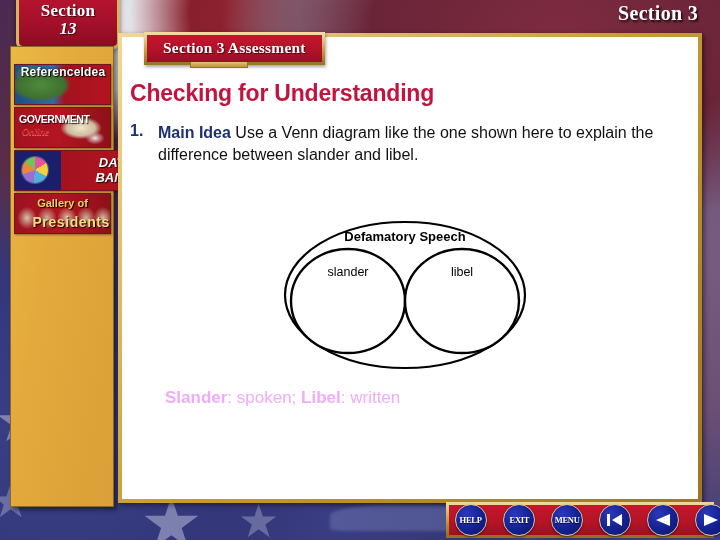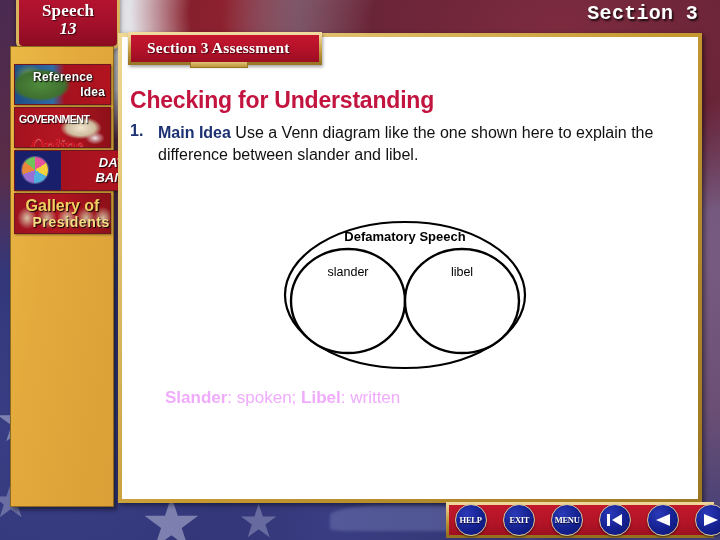--- a/index.html
+++ b/index.html
@@ -92,21 +92,21 @@
     height: 6px;
     background: linear-gradient(180deg, #e6c877 0%, #c09c42 100%);
     border-radius: 0 0 3px 3px;
   }
 
   
   .section-label {
     position: absolute;
     right: 22px;
     top: 2px;
-    font-family: Liberation Mono, monospace;
+    font-family: Liberation Serif, serif;
     font-weight: bold;
     font-size: 20px;
     color: #ffffff;
     text-shadow: 1.5px 1.5px 2px rgba(0,0,0,.75);
     letter-spacing: .3px;
   }
 
   
   .sidebar {
     position: absolute;
@@ -137,21 +137,21 @@
   
   .atlas-bg {
     position: absolute; inset: 0;
     background:
       radial-gradient(ellipse 40px 22px at 26px 20px, #4f8b3c 0%, #3f7030 60%, rgba(63,112,48,0) 75%),
       radial-gradient(ellipse 18px 12px at 14px 9px, #6f9a4c 0%, rgba(111,154,76,0) 80%),
       linear-gradient(90deg, #1d4e85 0%, #2a6098 26%, #2f6ba4 40%, #a4121f 52%, #b3141f 100%);
   }
   .atlas-text {
     position: absolute; inset: 0;
-    display: flex; flex-direction: column; justify-content: center;
+    display: flex; flex-direction: row; justify-content: center;
     padding-right: 5px;
   }
   .atlas-text span {
     color: #fff;
     font-weight: bold;
     font-size: 12px;
     line-height: 15px;
     text-align: right;
     text-shadow: 1px 1px 1px rgba(0,0,0,.9), 0 0 2px rgba(0,0,0,.8);
     letter-spacing: .2px;
@@ -168,27 +168,26 @@
   }
   .gov-t1 {
     position: absolute; left: 4px; top: 5px;
     color: #fff; font-weight: bold; font-size: 11.5px;
     letter-spacing: -.6px;
     transform: scaleX(.92);
     transform-origin: left center;
     text-shadow: 1px 1px 1px rgba(0,0,0,.85);
   }
   .gov-t2 {
-    position: absolute; left: 16px; top: 18px;
+    position: absolute; left: 7px; top: 18px;
     color: #c8141f;
     font-family: "Liberation Serif", serif;
-    font-style: italic; font-weight: bold; font-size: 19px;
+    font-style: italic; font-weight: bold; font-size: 10px;
     text-shadow: 0 1px 0 rgba(255,255,255,.45);
     letter-spacing: -.3px;
-    margin-top: 8px;
   }
 
   
   .data-bg {
     position: absolute; inset: 0;
     background: linear-gradient(90deg, #1a1f6b 0%, #1a1f6b 37%, #a4121f 37%, #b3141f 100%);
   }
   .pie {
     position: absolute; left: 7px; top: 6px;
     width: 26px; height: 26px; border-radius: 50%;
@@ -214,21 +213,21 @@
       radial-gradient(ellipse 13px 15px at 12px 24px, #d9c3a6 0%, rgba(217,195,166,0) 75%),
       radial-gradient(ellipse 13px 15px at 32px 24px, #cbb194 0%, rgba(203,177,148,0) 75%),
       radial-gradient(ellipse 13px 15px at 52px 24px, #d6c0a2 0%, rgba(214,192,162,0) 75%),
       radial-gradient(ellipse 13px 15px at 71px 24px, #cdb596 0%, rgba(205,181,150,0) 75%),
       radial-gradient(ellipse 13px 15px at 88px 24px, #d4bda0 0%, rgba(212,189,160,0) 75%),
       linear-gradient(90deg, #9d1220 0%, #b0141f 50%, #8d1019 100%);
   }
   .gal-t1 {
     position: absolute; left: 0; right: 0; top: 3px;
     text-align: center;
-    color: #f2cf62; font-weight: bold; font-size: 16px;
+    color: #f2cf62; font-weight: bold; font-size: 11px;
     text-shadow: 1px 1px 1px rgba(0,0,0,.9);
   }
   .gal-t2 {
     position: absolute; left: 0; right: 0; top: 20px;
     text-align: right;
     color: #f6dd83; font-weight: bold; font-size: 14px;
     letter-spacing: .6px;
     text-shadow: 1px 1px 1px rgba(0,0,0,.95);
   }
 
@@ -242,23 +241,23 @@
     background: #ffffff;
     border: 4px solid;
     border-image: linear-gradient(135deg, #f0d894 0%, #c79b33 50%, #9c7722 100%) 1;
     box-shadow: 2px 2px 5px rgba(0,0,0,.5);
     box-sizing: border-box;
   }
 
   
   .assess-banner {
     position: absolute;
-    left: 128px;
+    left: 144px;
     top: 32px;
-    padding: 4px 29px 5px 16px;
+    padding: 4px 16px 5px 16px;
     background: linear-gradient(180deg, #c6162f 0%, #b21229 55%, #9c0e23 100%);
     border: 3px solid;
     border-image: linear-gradient(180deg, #f2dca0 0%, #c8a043 55%, #9a7526 100%) 1;
     box-shadow: 1px 2px 3px rgba(0,0,0,.35);
   }
   .assess-banner span {
     font-family: "Liberation Serif", serif;
     font-weight: bold;
     font-size: 15.5px;
     color: #ffffff;
@@ -273,21 +272,21 @@
     height: 5px;
     background: linear-gradient(180deg, #e2c577 0%, #bb9438 100%);
     border: 1px solid #9a7526;
     border-top: none;
   }
 
   
   .headline {
     position: absolute;
     left: 130px;
-    top: 87px;
+    top: 80px;
     font-size: 23px;
     font-weight: bold;
     color: #c2143f;
     letter-spacing: -.2px;
   }
 
   
   .q-block {
     position: absolute;
     left: 130px;
@@ -389,21 +388,21 @@
   <div class="bg-base"></div>
   <div class="bg-star" style="left:-6px;  top:392px;">★</div>
   <div class="bg-star" style="left:52px;  top:452px;">★</div>
   <div class="bg-star" style="left:140px; top:488px; font-size:70px;">★</div>
   <div class="bg-star" style="left:238px; top:498px; font-size:46px; opacity:.38;">★</div>
   <div class="bg-star" style="left:-10px; top:478px; font-size:46px; opacity:.4;">★</div>
   <div class="bg-stripe" style="left:330px; top:505px; width:160px; height:26px; background:#8f9ad0; border-radius:40% 40% 10% 10%;"></div>
   <div class="bg-stripe" style="left:470px; top:470px; width:120px; height:70px; background:#6c5f96; border-radius:50%;"></div>
 
   <div class="chapter-plaque">
-    <div class="c-word">Speech</div>
+    <div class="c-word">Section</div>
     <div class="c-num">13</div>
   </div>
   <div class="plaque-foot"></div>
 
   <div class="section-label">Section 3</div>
 
   <div class="sidebar">
 
     <div class="side-btn" id="btn-atlas">
       <div class="atlas-bg"></div>

